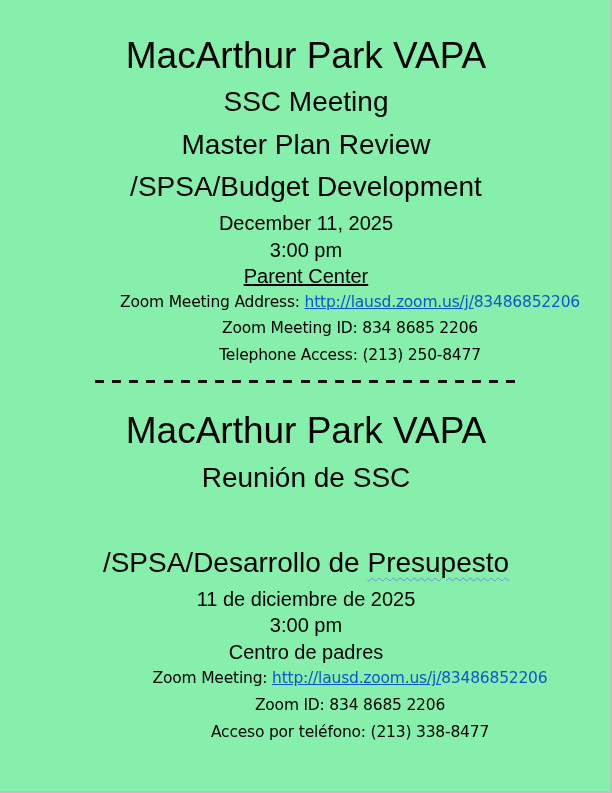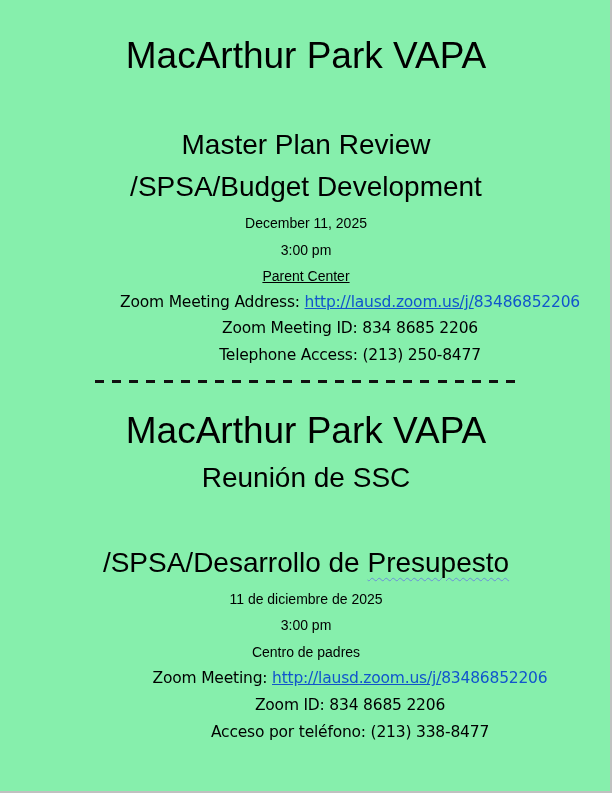--- a/index.html
+++ b/index.html
@@ -12,41 +12,42 @@
       border-bottom: 2px solid #c0c0c0;
     }
     .line {
       position: absolute; left: 0; width: 612px;
       text-align: center; color: #000; white-space: nowrap;
     }
     .sans { font-family: "Liberation Sans", sans-serif; }
     .cal { font-family: "DejaVu Sans", sans-serif; padding-left: 44px; }
     .h1 { font-size: 37px; line-height: 40px; }
     .h2 { font-size: 28px; line-height: 32px; }
-    .t16 { font-size: 14px; line-height: 20px; }
+    .t16 { font-size: 20px; line-height: 20px; }
     .c16 { font-size: 15.5px; line-height: 20px; letter-spacing: -0.2px; }
     a.link { color: #1155cc; text-decoration: none; }
     a.link .u { text-decoration: underline; }
     .divider {
       position: absolute; top: 376px; left: 95px; width: 420px; height: 10px;
       display: flex; justify-content: space-between; align-items: center;
     }
     .dash { width: 9px; height: 3px; background: #111; }
     .spell {
       text-decoration: underline wavy #6a8fd8;
       text-decoration-thickness: 1px;
       text-underline-offset: 5px;
     }
   </style>
 </head>
 <body>
 
 <div class="page">
 
   <div class="line sans h1" style="top:36px;">MacArthur Park VAPA</div>
+  <div class="line sans h2" style="top:86px;">SSC Meeting</div>
   <div class="line sans h2" style="top:129px;">Master Plan Review</div>
   <div class="line sans h2" style="top:171px;">/SPSA/Budget Development</div>
   <div class="line sans t16" style="top:213px;">December 11, 2025</div>
   <div class="line sans t16" style="top:240px;">3:00 pm</div>
   <div class="line sans t16" style="top:266px;text-decoration:underline;">Parent Center</div>
   <div class="line cal c16" style="top:292px;">
     <span>Zoom Meeting Address: </span><a class="link"><span class="u">http://lausd.zoom.us/j/</span><span>83486852206</span></a>
   </div>
   <div class="line cal c16" style="top:318px;">Zoom Meeting ID: 834 8685 2206</div>
   <div class="line cal c16" style="top:345px;">Telephone Access: (213) 250-8477</div>

